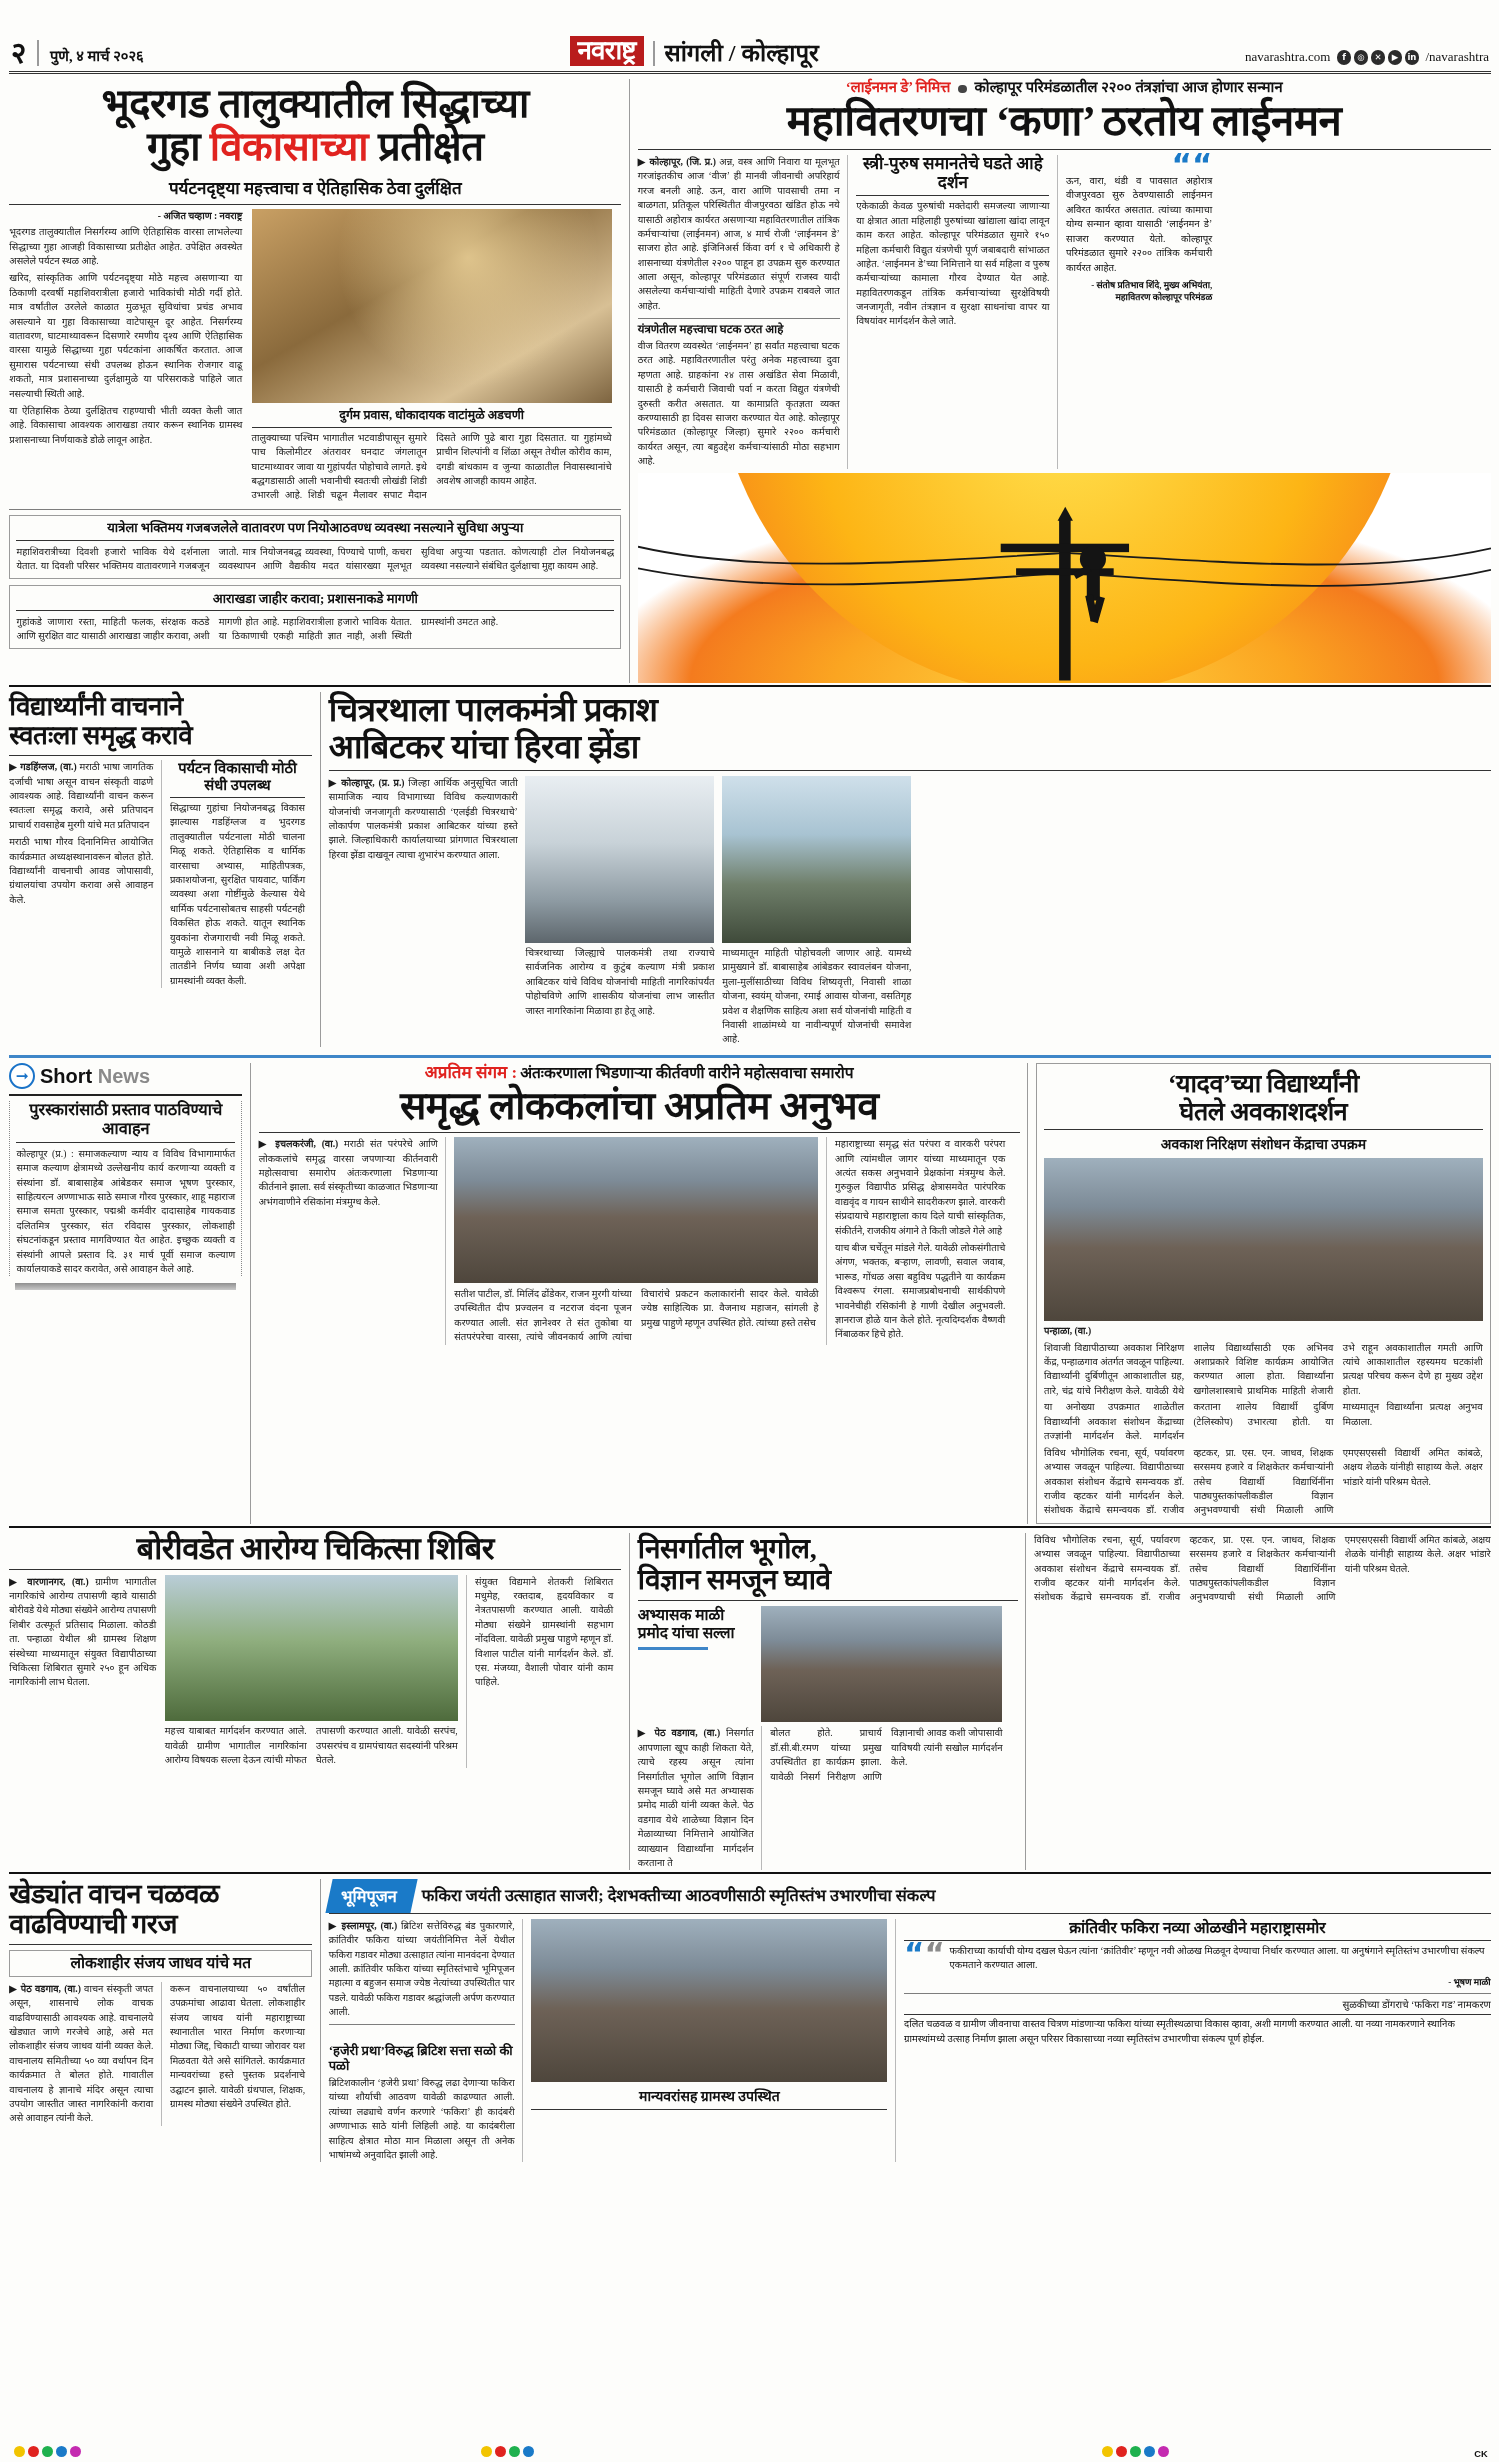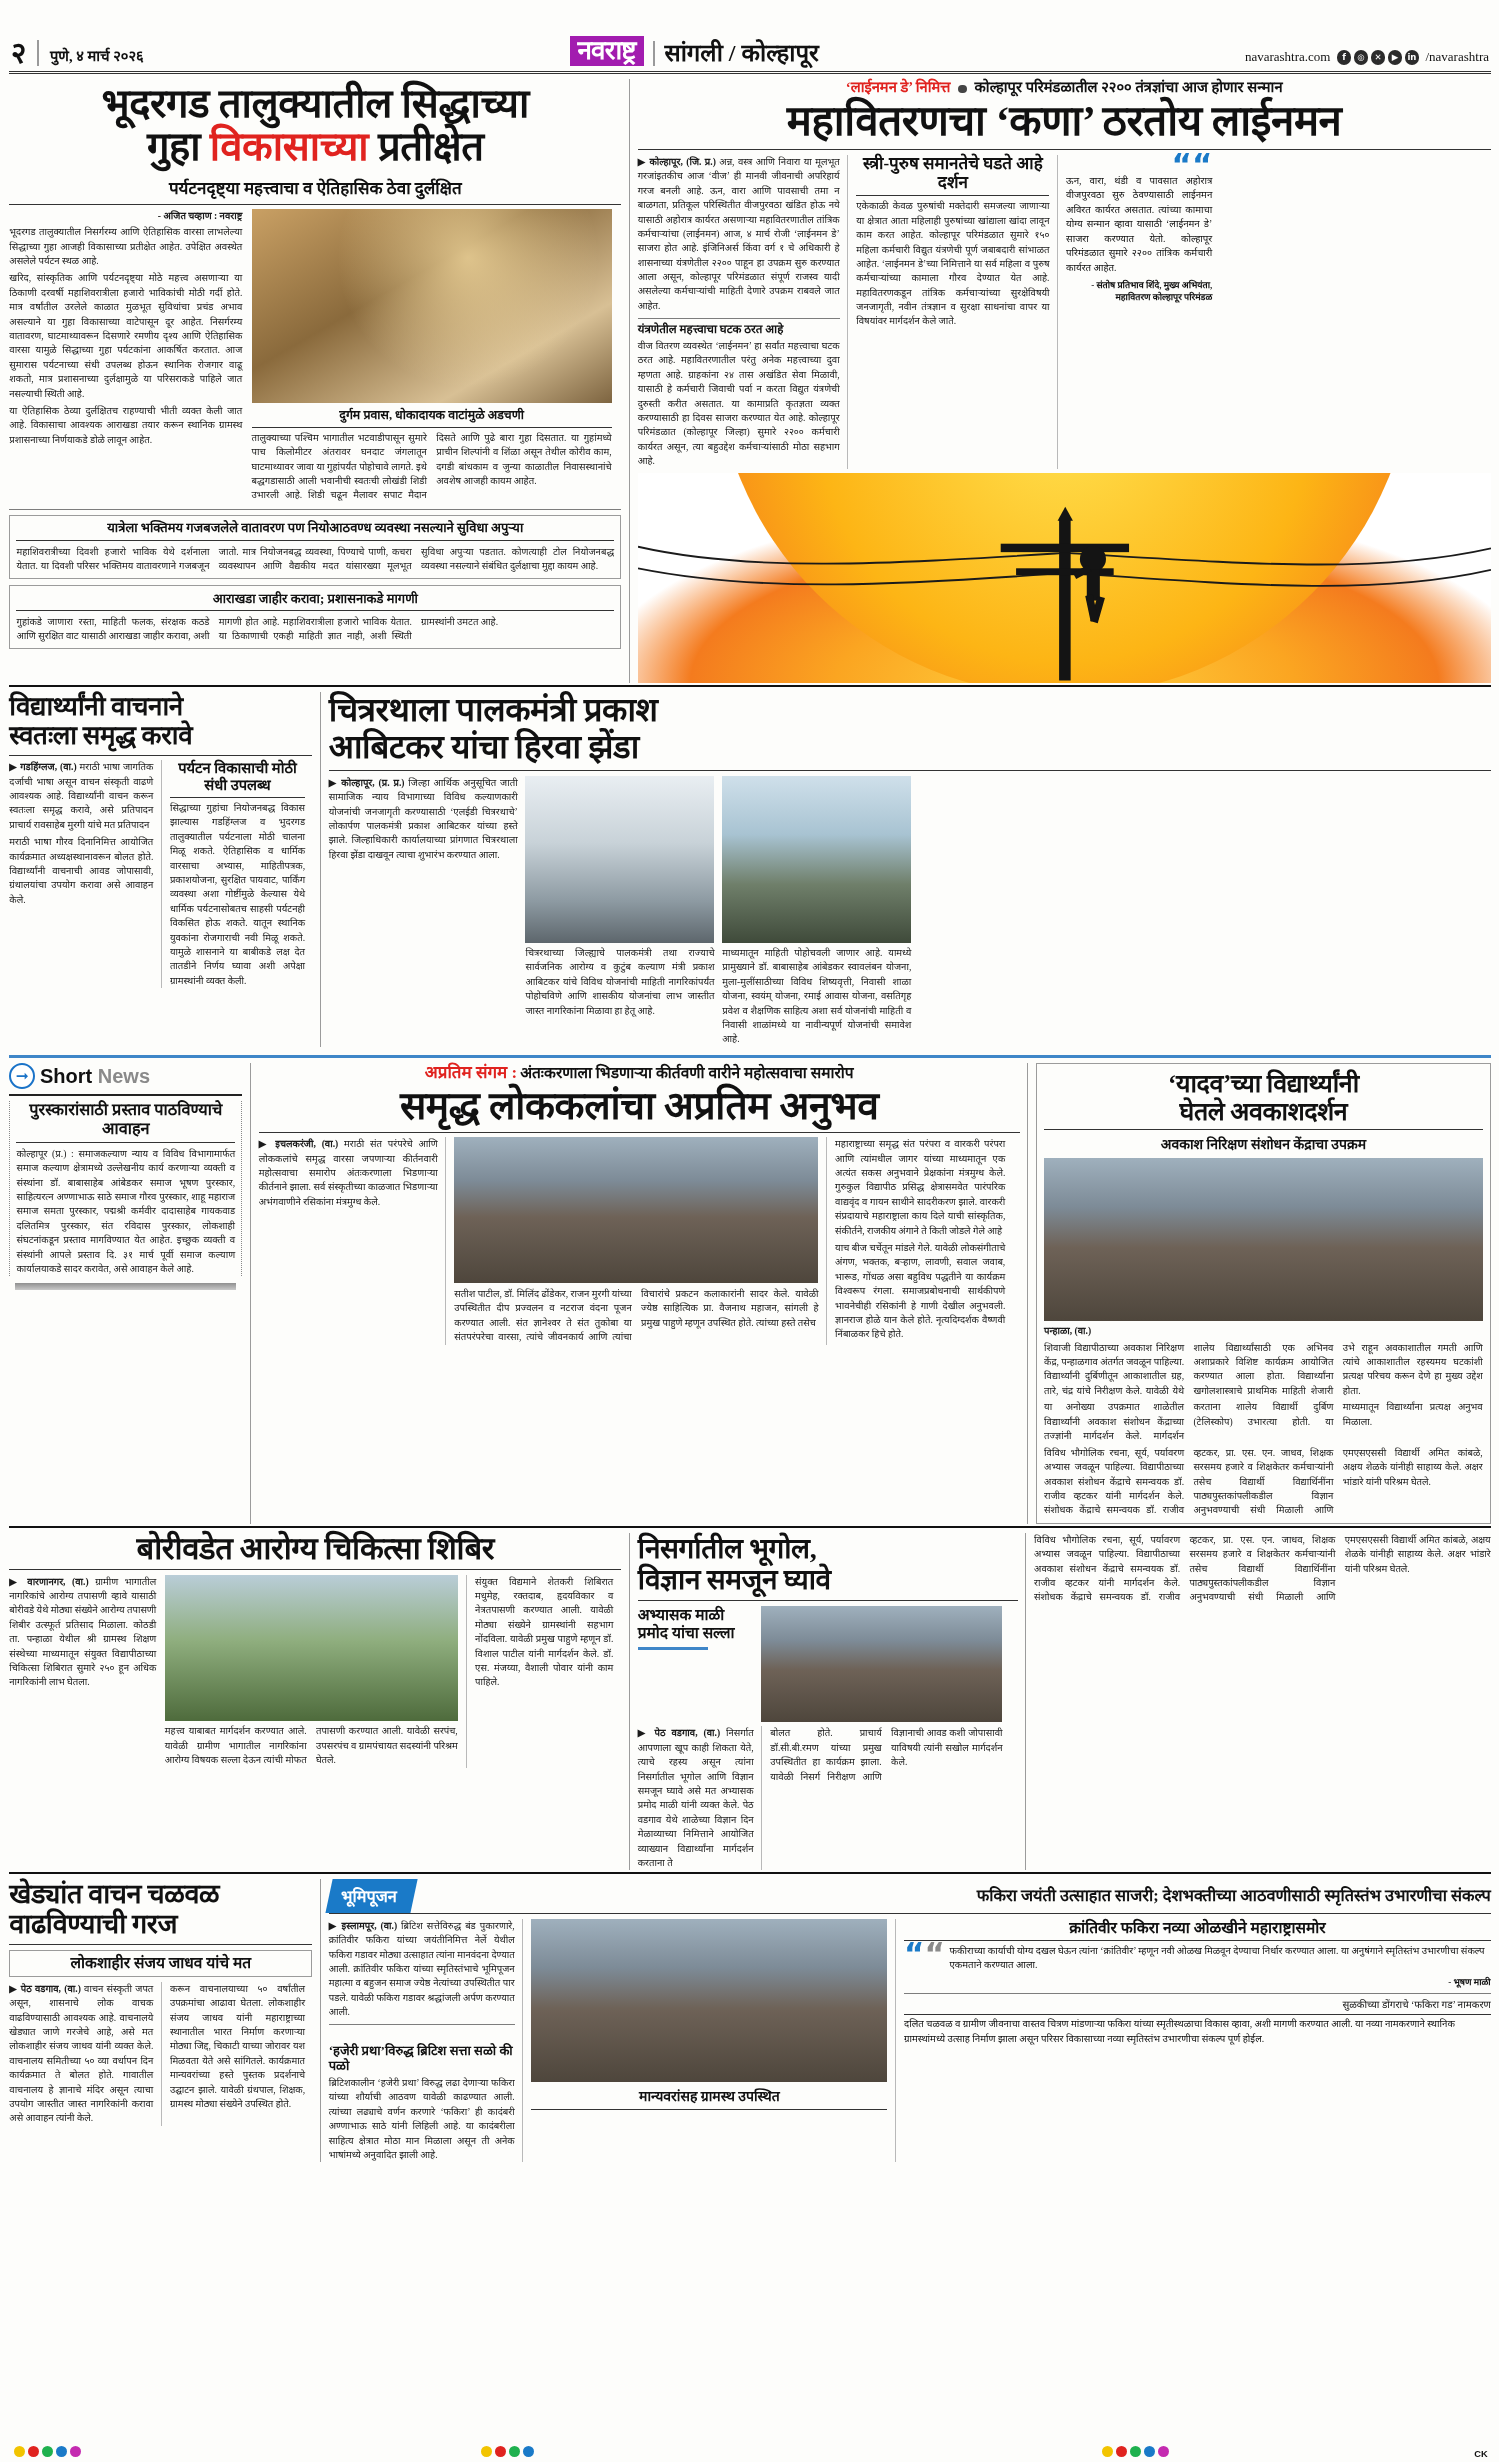--- a/index.html
+++ b/index.html
@@ -12,21 +12,21 @@
     overflow:hidden;
   }
   
   .masthead { height:71px; display:flex; align-items:flex-end; padding:0 11px 4.7px 11px; }
   .mh-left { display:flex; align-items:flex-end; gap:11px; }
   .pg-num { font-size:29.5px; font-weight:700; line-height:0.9; }
   .mh-rule { width:1.6px; height:26px; background:#9a9a9a; }
   .mh-date { font-size:14.7px; font-weight:600; padding-bottom:1.6px; }
   .mh-center { flex:1; display:flex; align-items:flex-end; justify-content:center; gap:9.3px; }
   .brand {
-    background:#a21caf; color:#fff; font-size:26px; font-weight:700;
+    background:#b91c1c; color:#fff; font-size:26px; font-weight:700;
     padding:0.8px 7.8px 2.3px 7.8px; letter-spacing:-0.8px; line-height:1.05;
   }
   .mh-vr { width:2.3px; height:25px; background:#9a9a9a; }
   .edition { font-size:24px; font-weight:700; line-height:1.05; }
   .mh-right { display:flex; align-items:flex-end; gap:6.2px; font-size:13px; padding-bottom:1.6px; }
   .soc { display:flex; gap:2.3px; align-items:center; }
   .soc span {
     width:14.7px;height:14.7px;border-radius:50%;background:#2b2b2b;color:#fff;
     font-size:8.5px;display:flex;align-items:center;justify-content:center;
     font-family:"DejaVu Sans",sans-serif;font-weight:700;
@@ -428,21 +428,21 @@
     </div>
   </div>
 
   <div style="width:0.8px;background:#9b9b9b;margin:0 7.8px;"></div>
 
   <div style="flex:1;">
     <div style="display:flex;align-items:center;gap:7.8px;">
       <div class="badge-blue">
         <span>भूमिपूजन</span>
       </div>
-      <div class="kicker" style="font-size:16.3px;flex:1;line-height:1.2;text-align:right;">फकिरा जयंती उत्साहात साजरी; देशभक्तीच्या आठवणीसाठी स्मृतिस्तंभ उभारणीचा संकल्प</div>
+      <div class="kicker" style="font-size:16.3px;flex:1;line-height:1.2;">फकिरा जयंती उत्साहात साजरी; देशभक्तीच्या आठवणीसाठी स्मृतिस्तंभ उभारणीचा संकल्प</div>
     </div>
     <div class="hr-thin" style="margin:0 0 4.7px;"></div>
 
     <div style="display:flex;gap:7.8px;">
       <div style="width:186px;">
         <div class="body-txt">
           <span style="font-weight:700">▶ इस्लामपूर, (वा.)</span>
           <span>ब्रिटिश सत्तेविरुद्ध बंड पुकारणारे, क्रांतिवीर फकिरा यांच्या जयंतीनिमित्त नेर्ले येथील फकिरा गडावर मोठ्या उत्साहात त्यांना मानवंदना देण्यात आली. क्रांतिवीर फकिरा यांच्या स्मृतिस्तंभाचे भूमिपूजन महात्मा व बहुजन समाज ज्येष्ठ नेत्यांच्या उपस्थितीत पार पडले. यावेळी फकिरा गडावर श्रद्धांजली अर्पण करण्यात आली.</span>
         </div>
         <div class="hline" style="margin-top:4.7px;padding-top:18px;">

